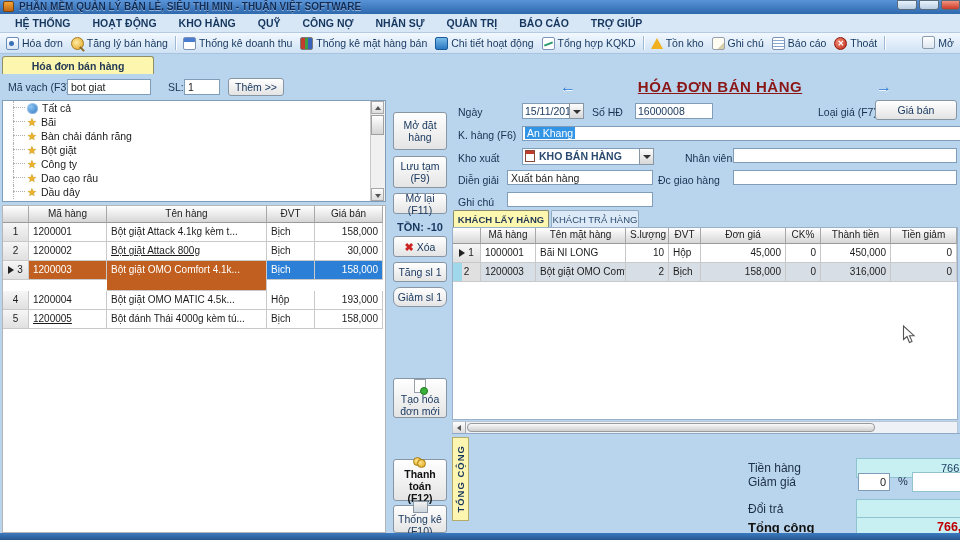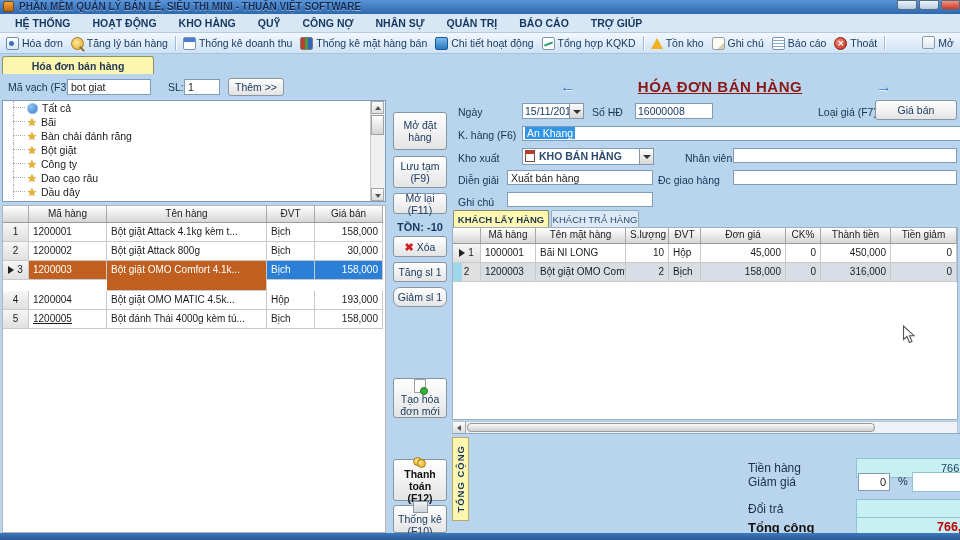--- a/index.html
+++ b/index.html
@@ -282,21 +282,21 @@
         <div class="g-row">
           <div class="g-cell g-rowhdr" style="width: 26px; height: 19px; line-height: 18px; text-align: center;">1</div>
           <div class="g-cell" style="width: 78px; height: 19px; line-height: 18px; text-align: left;">1200001</div>
           <div class="g-cell" style="width: 160px; height: 19px; line-height: 18px; text-align: left;">Bột giặt Attack 4.1kg kèm t...</div>
           <div class="g-cell" style="width: 48px; height: 19px; line-height: 18px; text-align: left;">Bịch</div>
           <div class="g-cell" style="width: 68px; height: 19px; line-height: 18px; text-align: right;">158,000</div>
         </div>
         <div class="g-row">
           <div class="g-cell g-rowhdr" style="width: 26px; height: 19px; line-height: 18px; text-align: center;">2</div>
           <div class="g-cell" style="width: 78px; height: 19px; line-height: 18px; text-align: left;">1200002</div>
-          <div class="g-cell" style="width: 160px; height: 19px; line-height: 18px; text-align: left;">Bột giặt Attack 800g</div>
+          <div class="g-cell" style="width: 160px; height: 19px; line-height: 18px; text-align: left; text-decoration: underline;">Bột giặt Attack 800g</div>
           <div class="g-cell" style="width: 48px; height: 19px; line-height: 18px; text-align: left;">Bịch</div>
           <div class="g-cell" style="width: 68px; height: 19px; line-height: 18px; text-align: right;">30,000</div>
         </div>
         <div class="g-row">
           <div class="g-cell g-rowhdr" style="width: 26px; height: 19px; line-height: 18px; text-align: center;"><span class="rowmark"></span>3</div>
           <div class="g-cell sel-orange" style="width: 78px; height: 19px; line-height: 18px; text-align: left;">1200003</div>
           <div class="g-cell sel-orange" style="width: 160px; height: 30px; line-height: 18px; text-align: left;">Bột giặt OMO Comfort 4.1k...</div>
           <div class="g-cell sel-blue" style="width: 48px; height: 19px; line-height: 18px; text-align: left;">Bịch</div>
           <div class="g-cell sel-blue" style="width: 68px; height: 19px; line-height: 18px; text-align: right;">158,000</div>
         </div>

